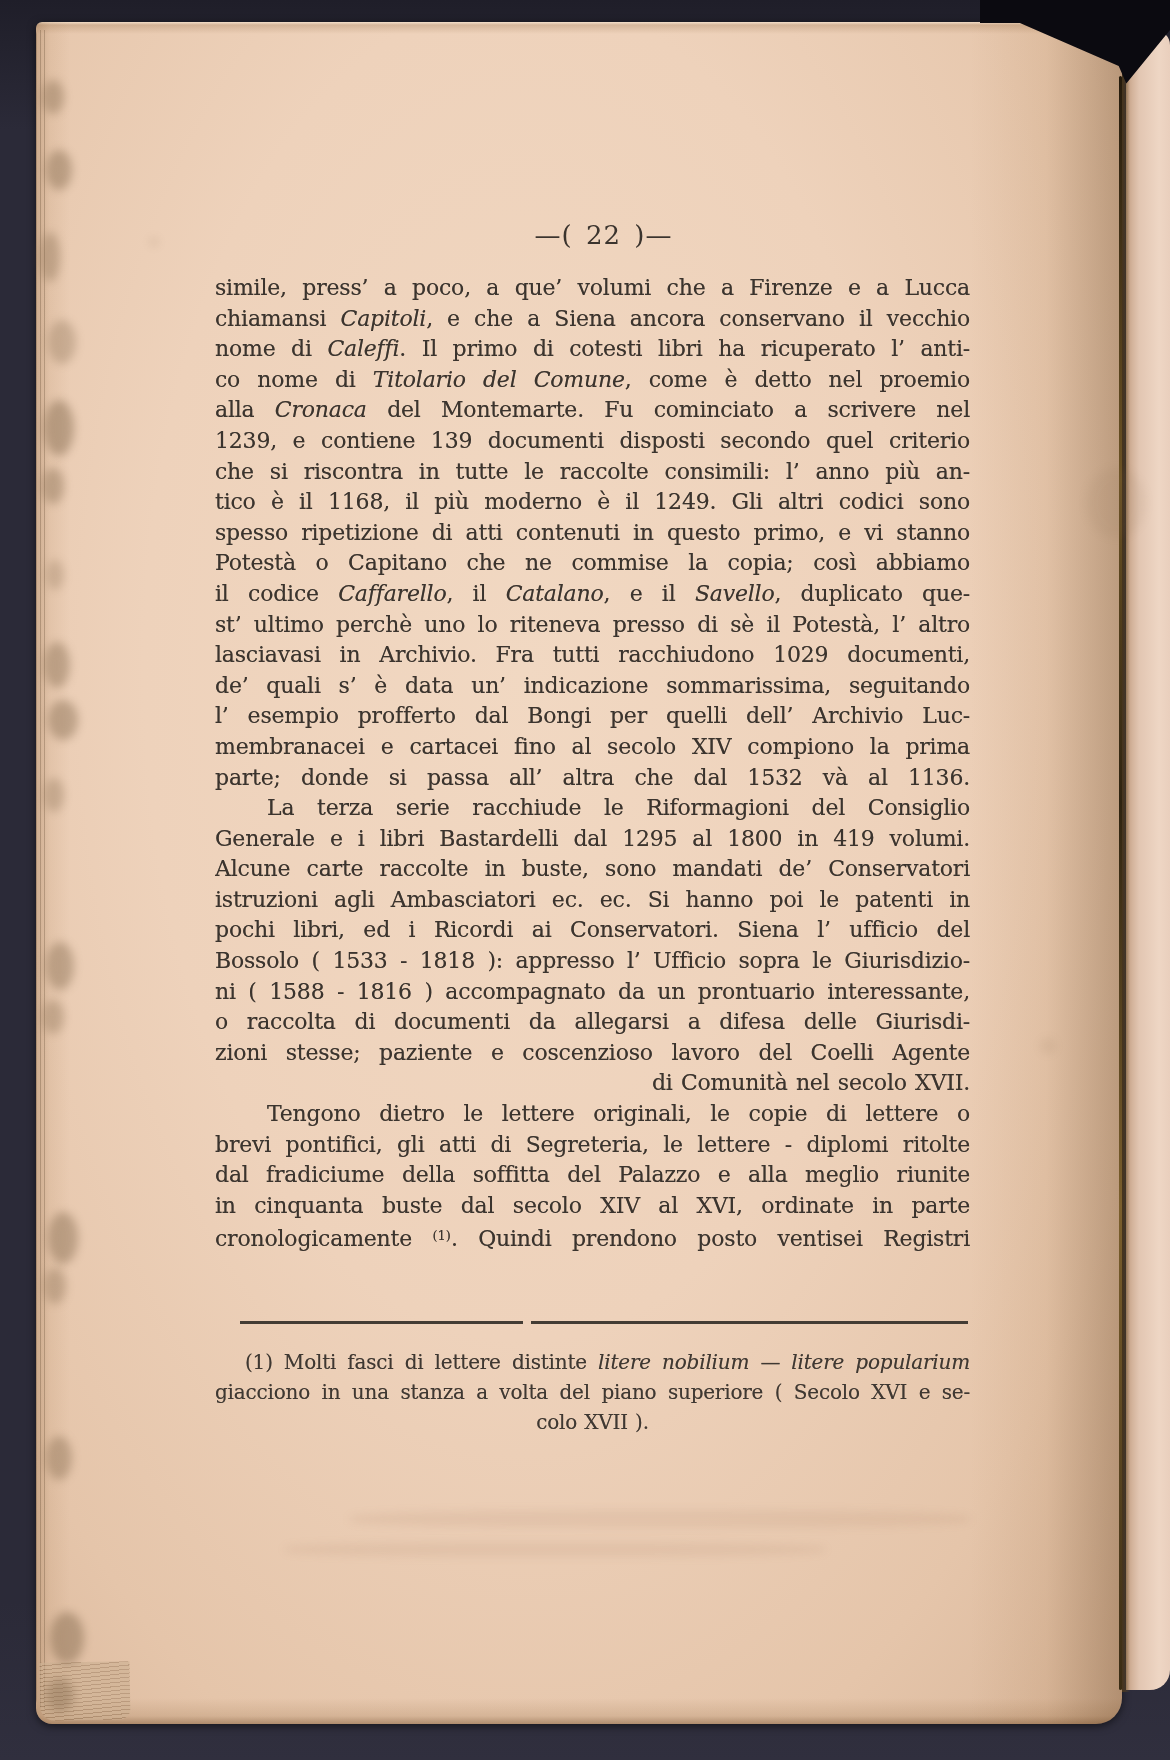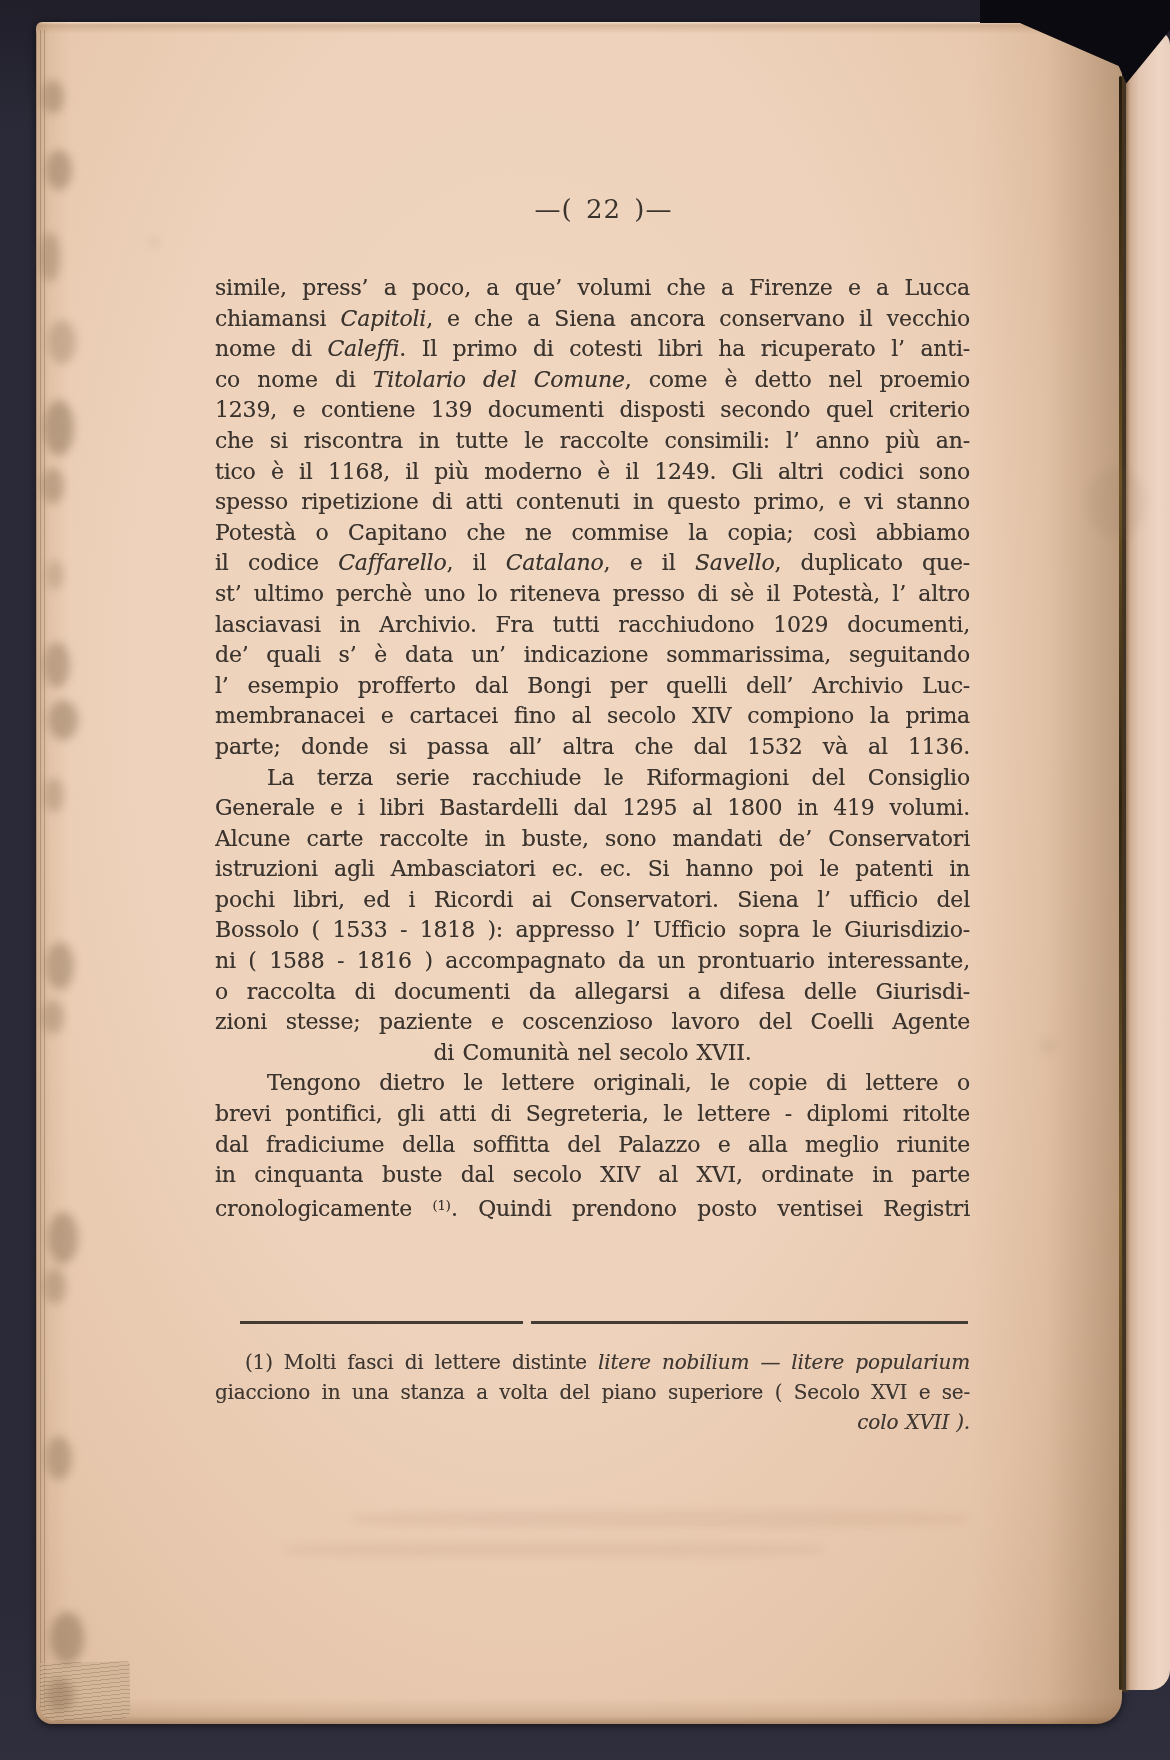--- a/index.html
+++ b/index.html
@@ -52,48 +52,48 @@
   .black-wedge{
     position:absolute;left:980px;top:0;width:190px;height:88px;
     background:#0b0a10;
     clip-path:polygon(0 0,100% 0,100% 34%,77% 95%,73% 75%,21% 26%,0 26%);
   }
   .stain{position:absolute;border-radius:50%;filter:blur(5px);}
   .smudge{position:absolute;border-radius:40%;filter:blur(4px);background:rgba(153,112,82,.10);}
 
   
   .page-number{
-    position:absolute;left:215px;top:193px;width:755px;height:32px;line-height:32px;
+    position:absolute;left:215px;top:219px;width:755px;height:32px;line-height:32px;
     text-align:center;font-size:26px;color:#3b342e;letter-spacing:1px;word-spacing:4px;
     transform:translateX(11px);
   }
   #body-lines{
     position:absolute;left:215px;top:273px;width:755px;
     font-size:22px;color:#3b342e;letter-spacing:-0.2px;word-spacing:1.5px;
     text-shadow:0 0 .5px rgba(59,52,46,.55);
   }
   .line{height:30.6px;line-height:30.6px;overflow:hidden;text-align:justify;}
   .line::after{content:"";display:inline-block;width:100%;}
-  .line.nj{text-align:center;}
+  .line.nj{text-align:right;}
   .line.nj::after{content:none;}
   .line.ind{text-indent:52px;}
   .line i{font-style:italic;}
   .line sup{font-size:13px;vertical-align:6px;letter-spacing:0;}
   .footnote-rule{
     position:absolute;left:240px;top:1321px;width:728px;height:3px;
     background:linear-gradient(90deg,#433c34 0 283px,rgba(0,0,0,0) 283px 291px,#433c34 291px 100%);
   }
   #footnote-lines{
     position:absolute;left:215px;top:1347px;width:755px;
     font-size:20px;color:#3f3832;letter-spacing:-0.2px;word-spacing:1px;
     text-shadow:0 0 .4px rgba(63,56,50,.5);
   }
   .fline{height:30px;line-height:30px;overflow:hidden;text-align:justify;}
   .fline::after{content:"";display:inline-block;width:100%;}
-  .fline.nj{text-align:right;font-style:italic;}
+  .fline.nj{text-align:center;}
   .fline.nj::after{content:none;}
   .fline.ind{text-indent:30px;}
   .fline i{font-style:italic;}
 </style>
 </head>
 <body>
 
 <div id="scene">
 
   <div class="page-next"></div>
@@ -129,20 +129,21 @@
       <div class="smudge" style="left: 350px; top: 1510px; width: 620px; height: 18px;"></div>
       <div class="smudge" style="left: 285px; top: 1542px; width: 540px; height: 15px;"></div>
     </div>
 
   <div class="page-number">—( 22 )—</div>
   <div id="body-lines">
       <div class="line"><span>simile, press’ a poco, a que’ volumi che a Firenze e a Lucca</span></div>
       <div class="line"><span>chiamansi </span><span><i>Capitoli</i></span><span>, e che a Siena ancora conservano il vecchio</span></div>
       <div class="line"><span>nome di </span><span><i>Caleffi</i></span><span>. Il primo di cotesti libri ha ricuperato l’ anti-</span></div>
       <div class="line"><span>co nome di </span><span><i>Titolario del Comune</i></span><span>, come è detto nel proemio</span></div>
+      <div class="line"><span>alla </span><span><i>Cronaca</i></span><span> del Montemarte. Fu cominciato a scrivere nel</span></div>
       <div class="line"><span>1239, e contiene 139 documenti disposti secondo quel criterio</span></div>
       <div class="line"><span>che si riscontra in tutte le raccolte consimili: l’ anno più an-</span></div>
       <div class="line"><span>tico è il 1168, il più moderno è il 1249. Gli altri codici sono</span></div>
       <div class="line"><span>spesso ripetizione di atti contenuti in questo primo, e vi stanno</span></div>
       <div class="line"><span>Potestà o Capitano che ne commise la copia; così abbiamo</span></div>
       <div class="line"><span>il codice </span><span><i>Caffarello</i></span><span>, il </span><span><i>Catalano</i></span><span>, e il </span><span><i>Savello</i></span><span>, duplicato que-</span></div>
       <div class="line"><span>st’ ultimo perchè uno lo riteneva presso di sè il Potestà, l’ altro</span></div>
       <div class="line"><span>lasciavasi in Archivio. Fra tutti racchiudono 1029 documenti,</span></div>
       <div class="line"><span>de’ quali s’ è data un’ indicazione sommarissima, seguitando</span></div>
       <div class="line"><span>l’ esempio profferto dal Bongi per quelli dell’ Archivio Luc-</span></div>

